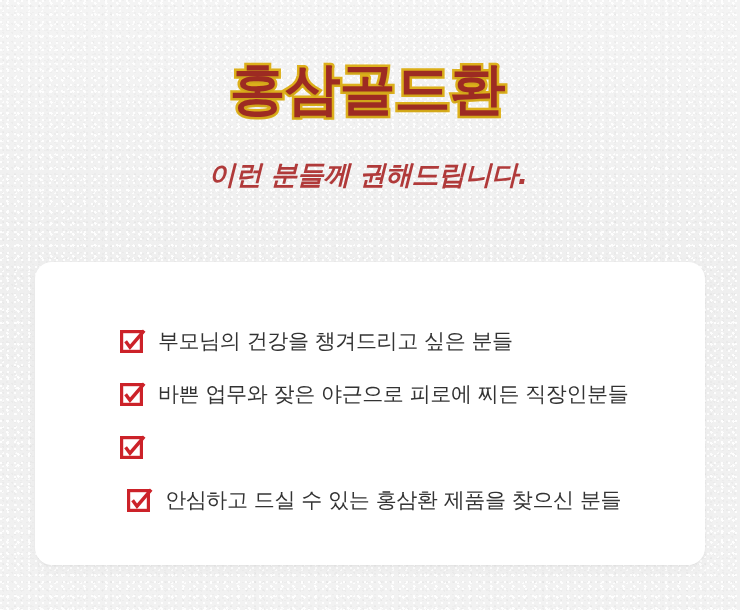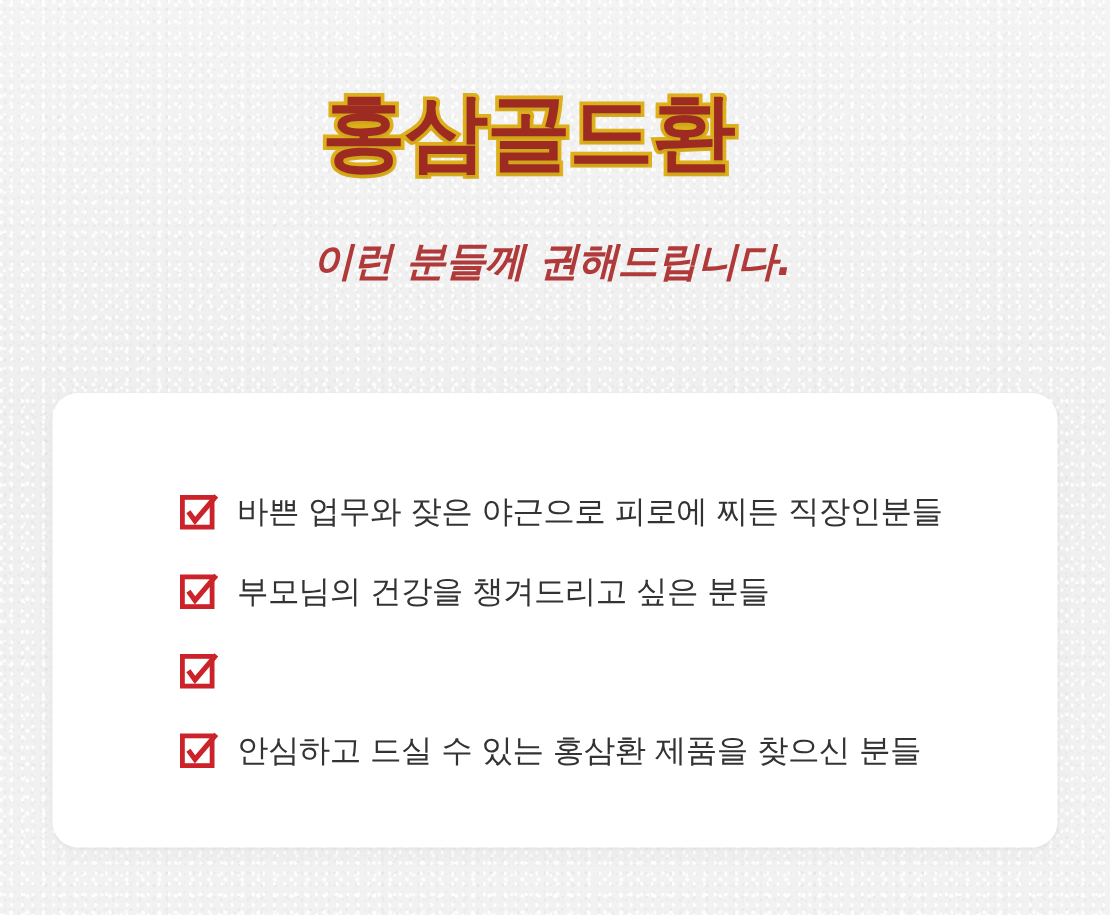--- a/index.html
+++ b/index.html
@@ -47,21 +47,21 @@
     left: 0;
     top: 0;
     width: 740px;
     text-align: center;
   }
 
   #product-title {
     margin: 0;
     padding: 0;
     position: absolute;
-    left: 0;
+    left: 15px;
     top: 52px;
     width: 704px;
     font-family: "DejaVu Sans", "Liberation Sans", sans-serif;
     font-size: 56px;
     font-weight: 700;
     line-height: 74px;
     letter-spacing: -1px;
     color: #9d2b22;
     -webkit-text-stroke: 5px #ddb01c;
     paint-order: stroke fill;
@@ -111,21 +111,21 @@
     padding: 0;
     list-style: none;
   }
 
   .audience-item {
     display: flex;
     align-items: center;
     height: 34px;
     margin-bottom: 19px;
   }
-  .audience-item:last-child { margin-bottom: 0; }
+  .audience-item:last-child { margin-bottom: 0; justify-content: center; }
 
   
   .checkbox-icon {
     flex: 0 0 auto;
     width: 23px;
     height: 23px;
     margin-right: 15px;
     position: relative;
     top: 0px;
     display: block;
@@ -158,31 +158,31 @@
   <div id="audience-card">
     <ul id="audience-list">
 
       <li class="audience-item">
         <span class="checkbox-icon">
           <svg width="23" height="23" viewBox="0 0 23 23" xmlns="http://www.w3.org/2000/svg">
             <rect x="1.6" y="1.6" width="19.8" height="19.8" fill="none" stroke="#cc2229" stroke-width="3.2"></rect>
             <path d="M5.6 11.2 L10.0 17.2 L24.2 0.6" fill="none" stroke="#cc2229" stroke-width="3.4" stroke-linecap="butt" stroke-linejoin="miter"></path>
           </svg>
         </span>
+        <span class="audience-label">부모님의 건강을 챙겨드리고 싶은 분들</span>
+      </li>
+
+      <li class="audience-item">
+        <span class="checkbox-icon">
+          <svg width="23" height="23" viewBox="0 0 23 23" xmlns="http://www.w3.org/2000/svg">
+            <rect x="1.6" y="1.6" width="19.8" height="19.8" fill="none" stroke="#cc2229" stroke-width="3.2"></rect>
+            <path d="M5.6 11.2 L10.0 17.2 L24.2 0.6" fill="none" stroke="#cc2229" stroke-width="3.4" stroke-linecap="butt" stroke-linejoin="miter"></path>
+          </svg>
+        </span>
         <span class="audience-label">바쁜 업무와 잦은 야근으로 피로에 찌든 직장인분들</span>
-      </li>
-
-      <li class="audience-item">
-        <span class="checkbox-icon">
-          <svg width="23" height="23" viewBox="0 0 23 23" xmlns="http://www.w3.org/2000/svg">
-            <rect x="1.6" y="1.6" width="19.8" height="19.8" fill="none" stroke="#cc2229" stroke-width="3.2"></rect>
-            <path d="M5.6 11.2 L10.0 17.2 L24.2 0.6" fill="none" stroke="#cc2229" stroke-width="3.4" stroke-linecap="butt" stroke-linejoin="miter"></path>
-          </svg>
-        </span>
-        <span class="audience-label">부모님의 건강을 챙겨드리고 싶은 분들</span>
       </li>
 
       <li class="audience-item">
         <span class="checkbox-icon">
           <svg width="23" height="23" viewBox="0 0 23 23" xmlns="http://www.w3.org/2000/svg">
             <rect x="1.6" y="1.6" width="19.8" height="19.8" fill="none" stroke="#cc2229" stroke-width="3.2"></rect>
             <path d="M5.6 11.2 L10.0 17.2 L24.2 0.6" fill="none" stroke="#cc2229" stroke-width="3.4" stroke-linecap="butt" stroke-linejoin="miter"></path>
           </svg>
         </span>
       </li>

